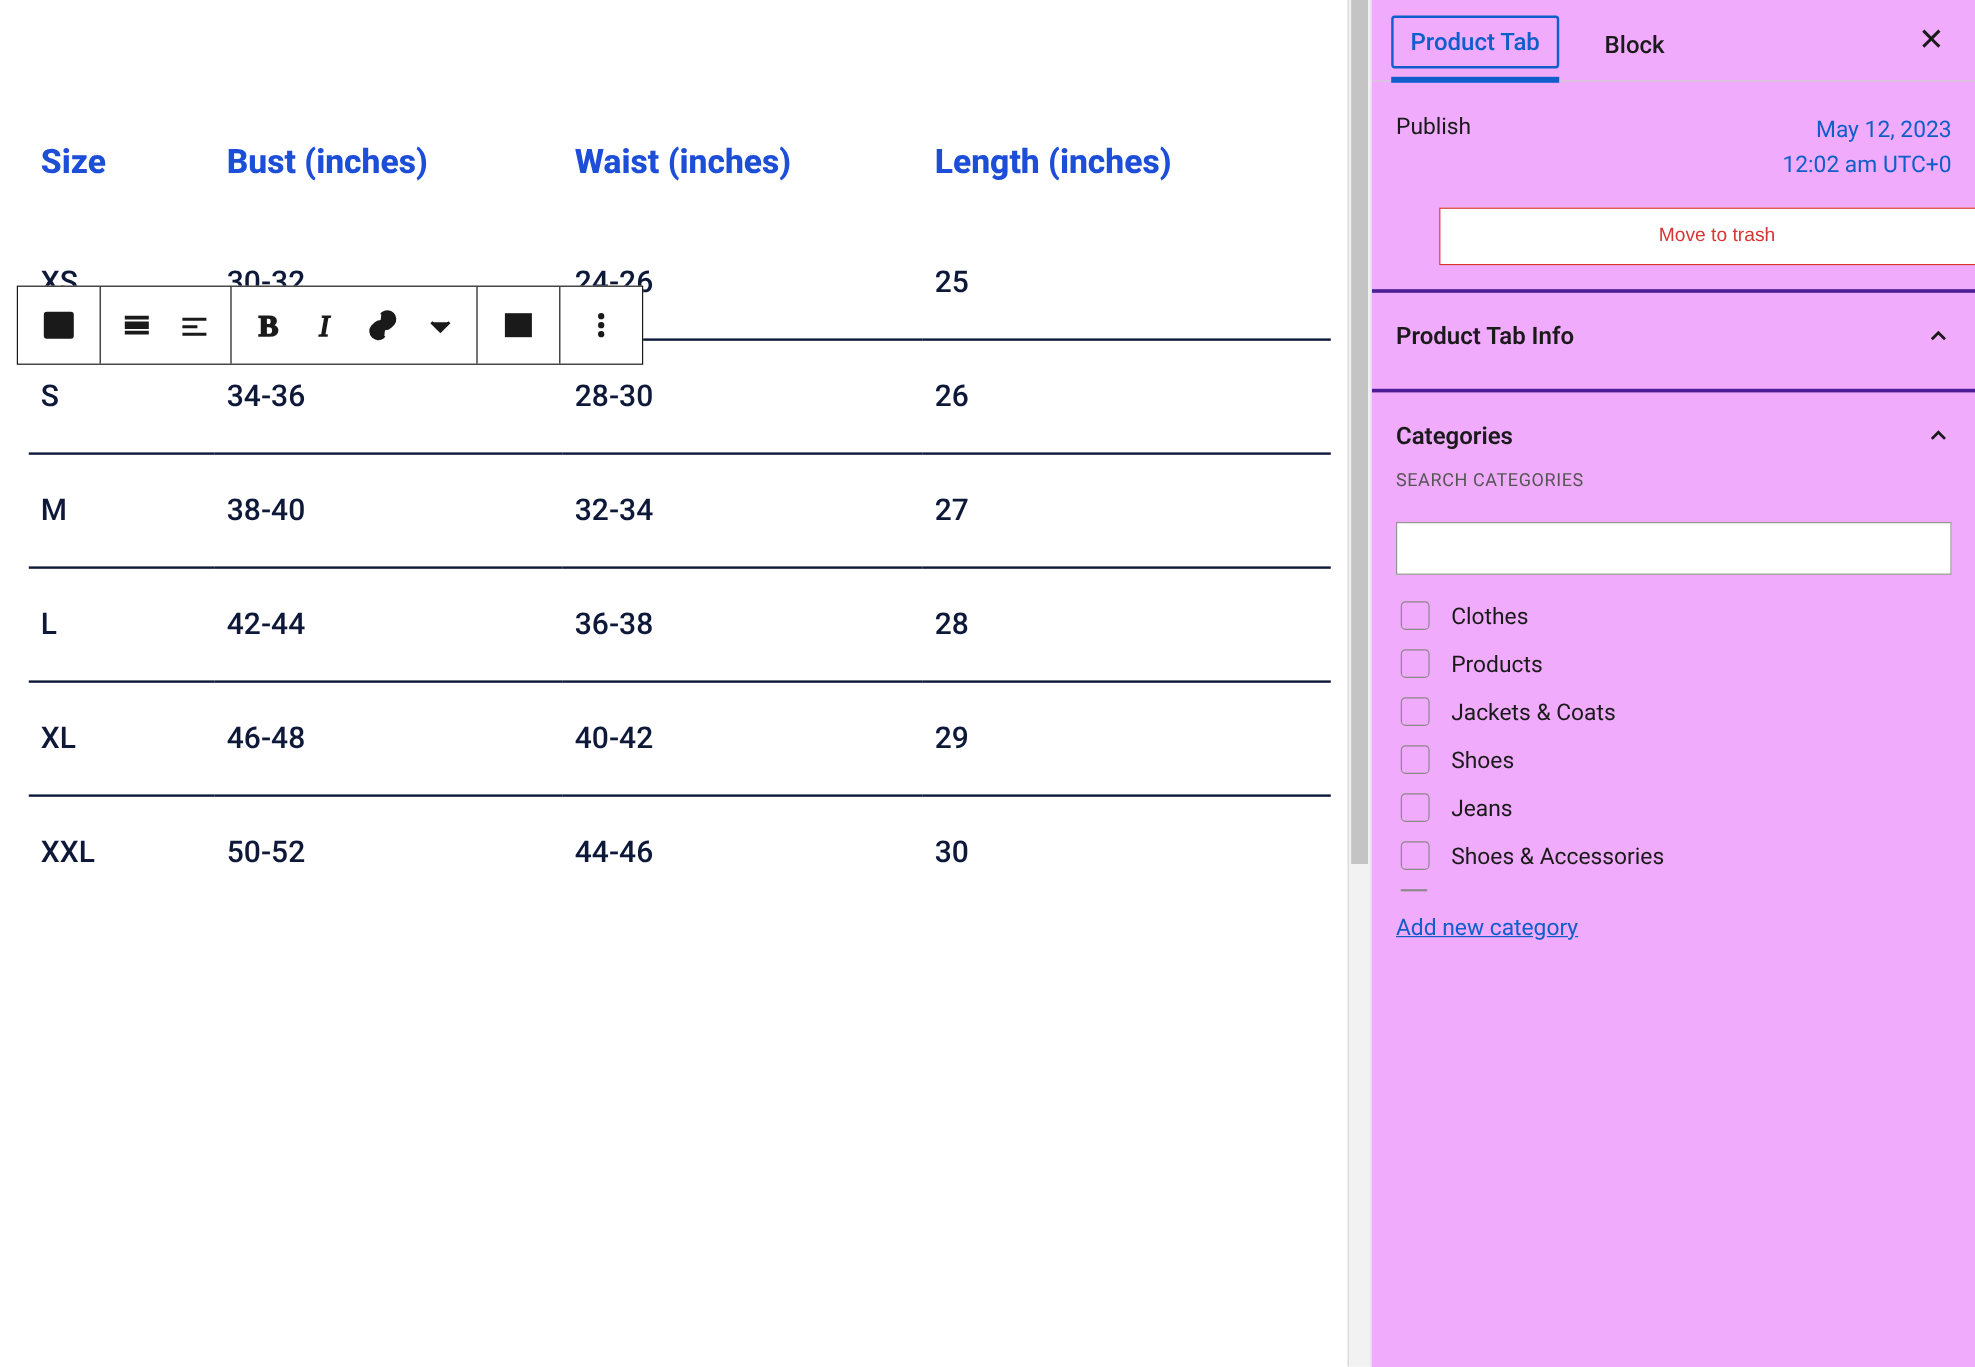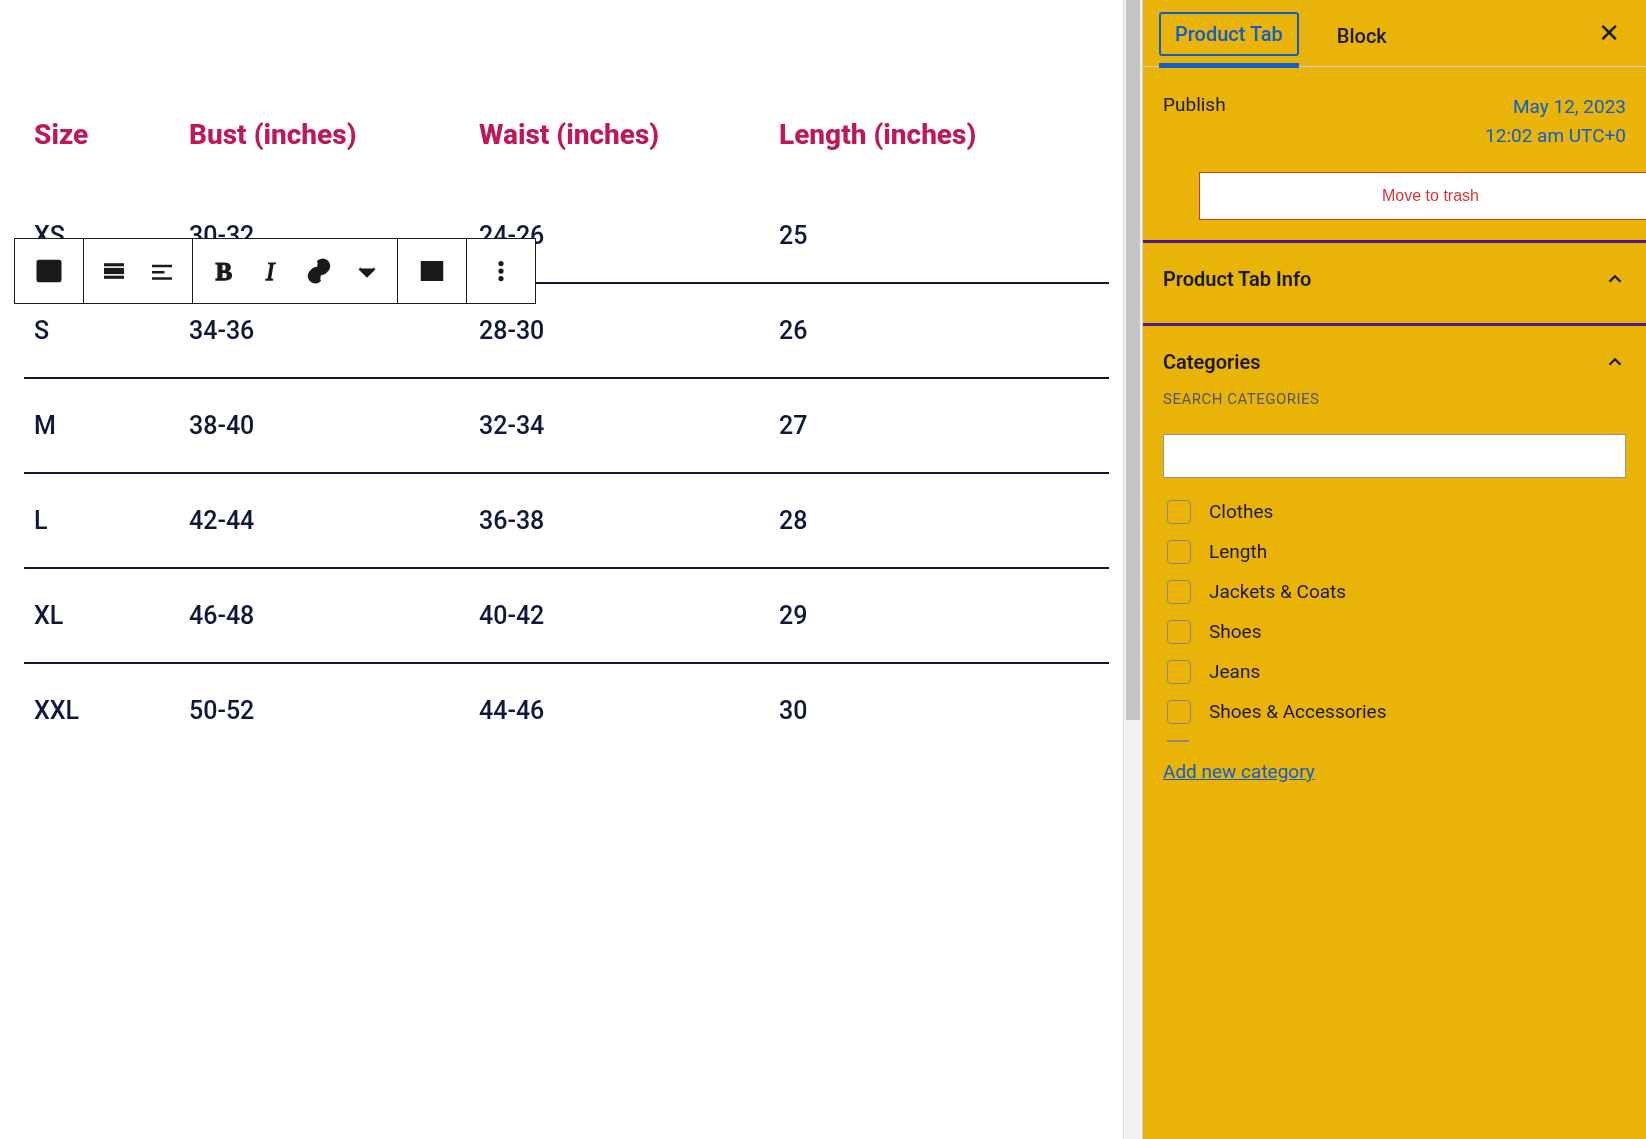--- a/index.html
+++ b/index.html
@@ -95,38 +95,38 @@
     border-collapse: collapse;
     margin-top: 92px;
     font-size: 25px;
     color: #0e1839;
   }
   .size-table th {
     text-align: left;
     font-weight: 800;
     font-size: 28px;
     padding: 26px 10px 38px 10px;
-    color: #be185d;
+    color: #1d4ed8;
   }
   .size-table td {
     padding: 32px 10px;
     font-weight: 500;
   }
   .size-table tbody tr {
     border-top: 2px solid #0e1839;
   }
   .size-table tbody tr:first-child { border-top: none; }
   .size-table th:nth-child(1), .size-table td:nth-child(1) { width: 155px; }
   .size-table th:nth-child(2), .size-table td:nth-child(2) { width: 290px; }
   .size-table th:nth-child(3), .size-table td:nth-child(3) { width: 300px; }
 
   
   .sidebar {
     flex: 1;
-    background: #eab308;
+    background: #f0abfc;
     overflow-y: auto;
     font-size: 17px;
     color: #1a1a1a;
   }
   .sb-tabs {
     display: flex;
     align-items: center;
     border-bottom: 1px solid #d0d0d0;
     padding: 12px 16px 0 16px;
     position: relative;
@@ -224,21 +224,21 @@
   .cat-list {
     max-height: 310px;
     overflow-y: scroll;
     padding-right: 4px;
   }
   .cat-list::-webkit-scrollbar { width: 14px; }
   .cat-list::-webkit-scrollbar-track { background: #f2f2f2; }
   .cat-list::-webkit-scrollbar-thumb { background: #c4c4c4; }
   .cat-item {
     display: flex;
-    align-items: flex-start;
+    align-items: center;
     gap: 18px;
     padding: 8px 2px;
     font-size: 19px;
   }
   .cat-item input[type=checkbox] {
     width: 24px;
     height: 24px;
     border: 1px solid #888;
     border-radius: 4px;
     appearance: none;
@@ -435,21 +435,21 @@
       <div class="search-label">SEARCH CATEGORIES</div>
       <input class="search-input" type="text" style="">
 
       <div class="cat-list" id="cat-list">
           <div class="cat-item indent">
             <input type="checkbox" style="">
             <span>Clothes</span>
           </div>
           <div class="cat-item indent">
             <input type="checkbox" style="">
-            <span>Length</span>
+            <span>Products</span>
           </div>
           <div class="cat-item indent">
             <input type="checkbox" style="">
             <span>Jackets &amp; Coats</span>
           </div>
           <div class="cat-item indent">
             <input type="checkbox" style="">
             <span>Shoes</span>
           </div>
           <div class="cat-item indent">

